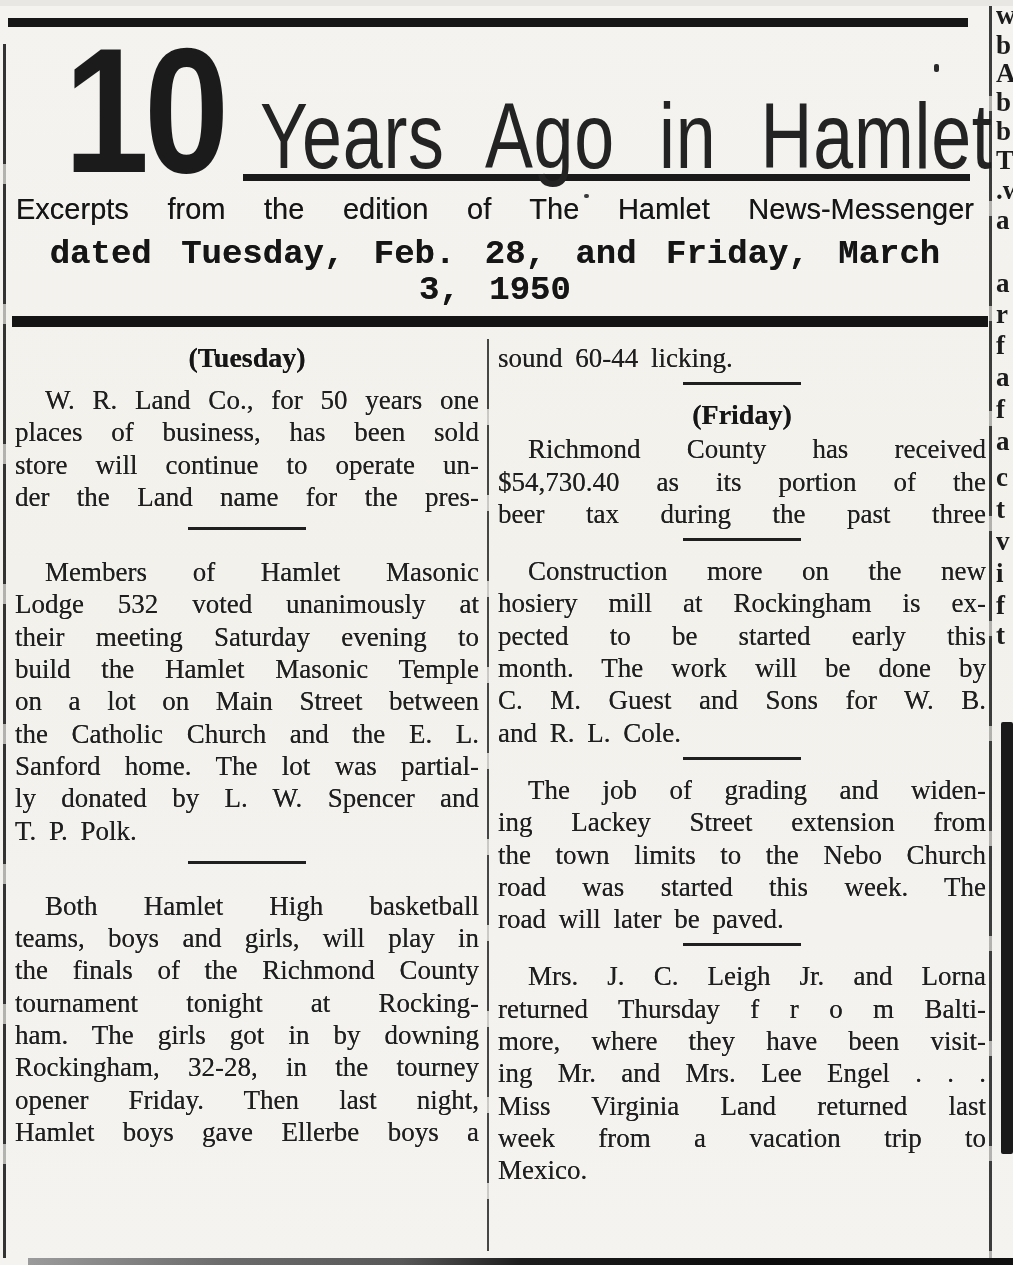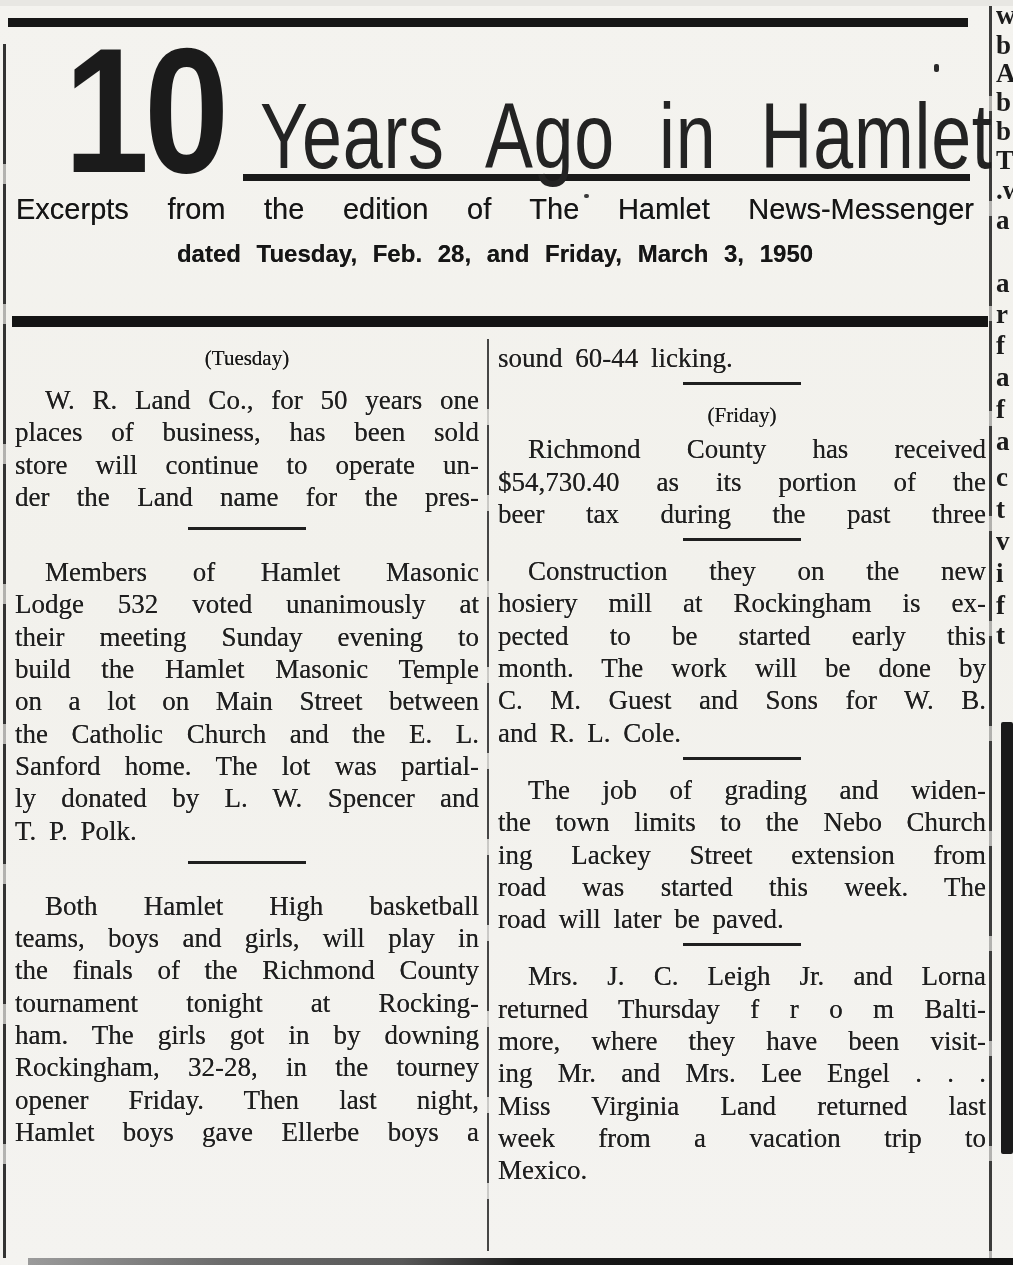--- a/index.html
+++ b/index.html
@@ -50,37 +50,37 @@
     left: 16px; top: 186px; width: 958px;
     font-family: "Liberation Sans", sans-serif;
     font-weight: normal;
     font-size: 29px; line-height: 34px;
     text-align: justify; text-align-last: justify;
     color: #151515;
     text-shadow: 0 0 0.6px rgba(20,20,20,.7);
   }
   .subtitle-2 {
     left: 16px; top: 230px; width: 958px;
-    font-family: Liberation Sans, sans-serif;
-    font-weight: bold;
-    font-size: 24px; line-height: 36px;
+    font-family: Liberation Mono, monospace;
+    font-weight: bold;
+    font-size: 34px; line-height: 36px;
     text-align: center;
     word-spacing: 9px;
     color: #151515;
     text-shadow: 0 0 0.6px rgba(20,20,20,.7);
   }
 
   
   .col { position: absolute; top: 336px; }
   .col-left  { left: 15px;  width: 464px; }
   .col-right { left: 498px; width: 488px; }
 
   .col-heading {
-    font-size: 21px; line-height: 32px;
-    font-weight: normal;
+    font-size: 28px; line-height: 32px;
+    font-weight: bold;
     text-align: center;
     color: #161616;
     text-shadow: 0 0 0.6px rgba(20,20,20,.8);
   }
   .col-left  .col-heading { margin-bottom: 10px; }
   .col-right .col-heading { margin-bottom: 2px; }
 
   .sep {
     width: 118px; height: 3px;
     background: #1f1f1f;
@@ -157,21 +157,21 @@
       <div class="para">
         <div class="line j indent">W. R. Land Co., for 50 years one</div>
         <div class="line j">places of business, has been sold</div>
         <div class="line j">store will continue to operate un-</div>
         <div class="line j">der the Land name for the pres-</div>
       </div>
       <div class="sep"></div>
       <div class="para">
         <div class="line j indent">Members of Hamlet Masonic</div>
         <div class="line j">Lodge 532 voted unanimously at</div>
-        <div class="line j">their meeting Sunday evening to</div>
+        <div class="line j">their meeting Saturday evening to</div>
         <div class="line j">build the Hamlet Masonic Temple</div>
         <div class="line j">on a lot on Main Street between</div>
         <div class="line j">the Catholic Church and the E. L.</div>
         <div class="line j">Sanford home. The lot was partial-</div>
         <div class="line j">ly donated by L. W. Spencer and</div>
         <div class="line last">T. P. Polk.</div>
       </div>
       <div class="sep"></div>
       <div class="para">
         <div class="line j indent">Both Hamlet High basketball</div>
@@ -190,32 +190,32 @@
       </div>
       <div class="sep"></div>
       <div class="col-heading">(Friday)</div>
       <div class="para">
         <div class="line j indent">Richmond County has received</div>
         <div class="line j">$54,730.40 as its portion of the</div>
         <div class="line j">beer tax during the past three</div>
       </div>
       <div class="sep"></div>
       <div class="para">
-        <div class="line j indent">Construction they on the new</div>
+        <div class="line j indent">Construction more on the new</div>
         <div class="line j">hosiery mill at Rockingham is ex-</div>
         <div class="line j">pected to be started early this</div>
         <div class="line j">month. The work will be done by</div>
         <div class="line j">C. M. Guest and Sons for W. B.</div>
         <div class="line last">and R. L. Cole.</div>
       </div>
       <div class="sep"></div>
       <div class="para">
         <div class="line j indent">The job of grading and widen-</div>
+        <div class="line j">ing Lackey Street extension from</div>
         <div class="line j">the town limits to the Nebo Church</div>
-        <div class="line j">ing Lackey Street extension from</div>
         <div class="line j">road was started this week. The</div>
         <div class="line last">road will later be paved.</div>
       </div>
       <div class="sep"></div>
       <div class="para">
         <div class="line j indent">Mrs. J. C. Leigh Jr. and Lorna</div>
         <div class="line j">returned Thursday f r o m Balti-</div>
         <div class="line j">more, where they have been visit-</div>
         <div class="line j">ing Mr. and Mrs. Lee Engel . . .</div>
         <div class="line j">Miss Virginia Land returned last</div>

